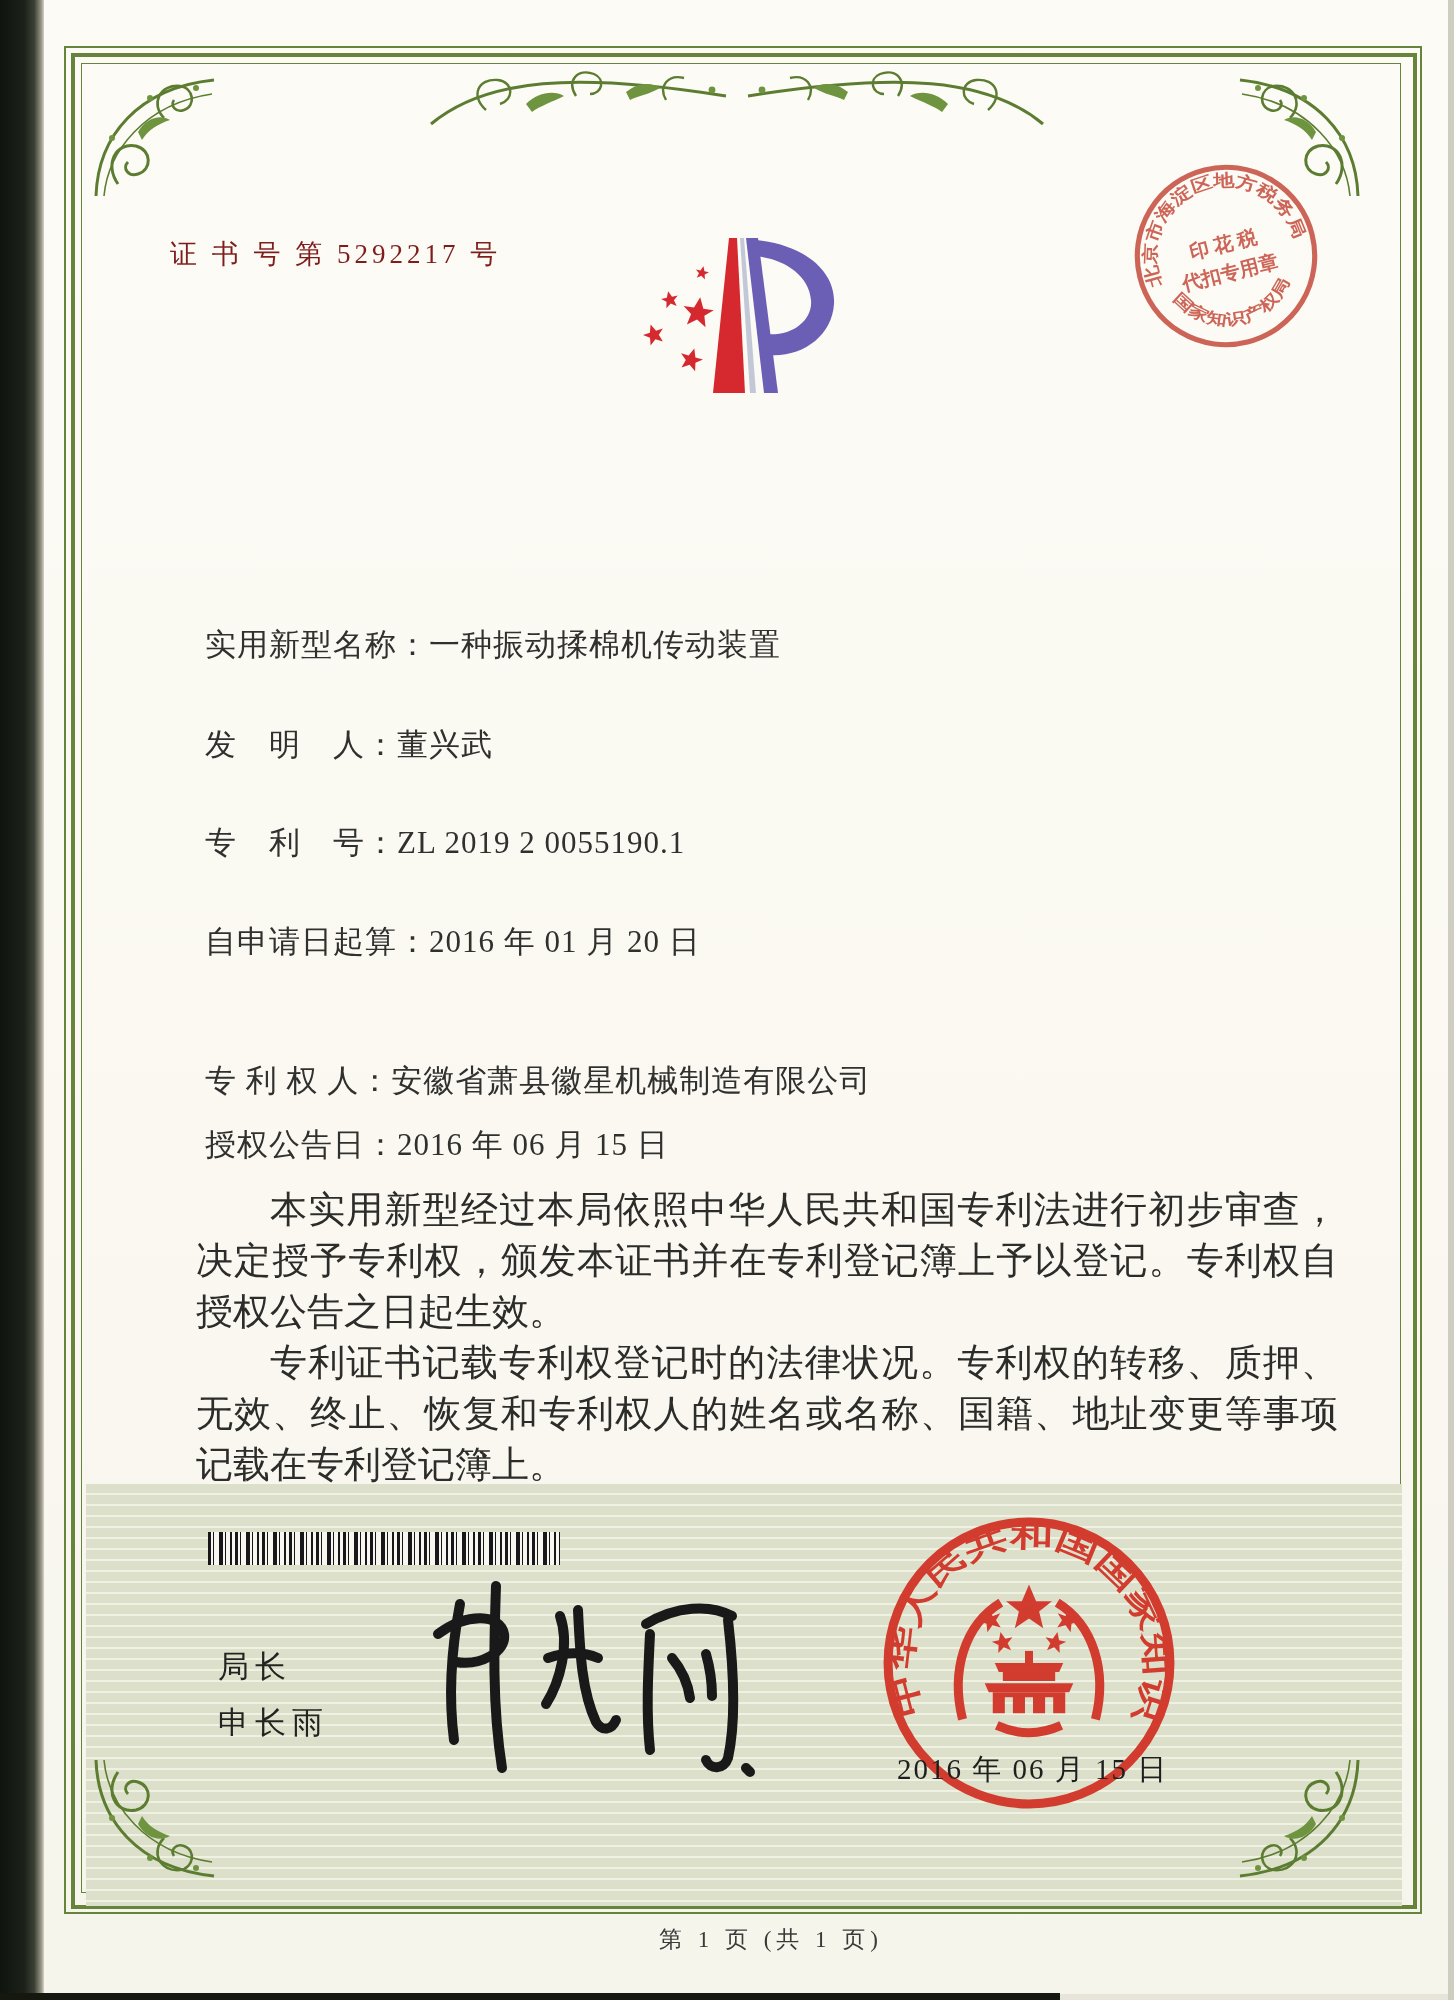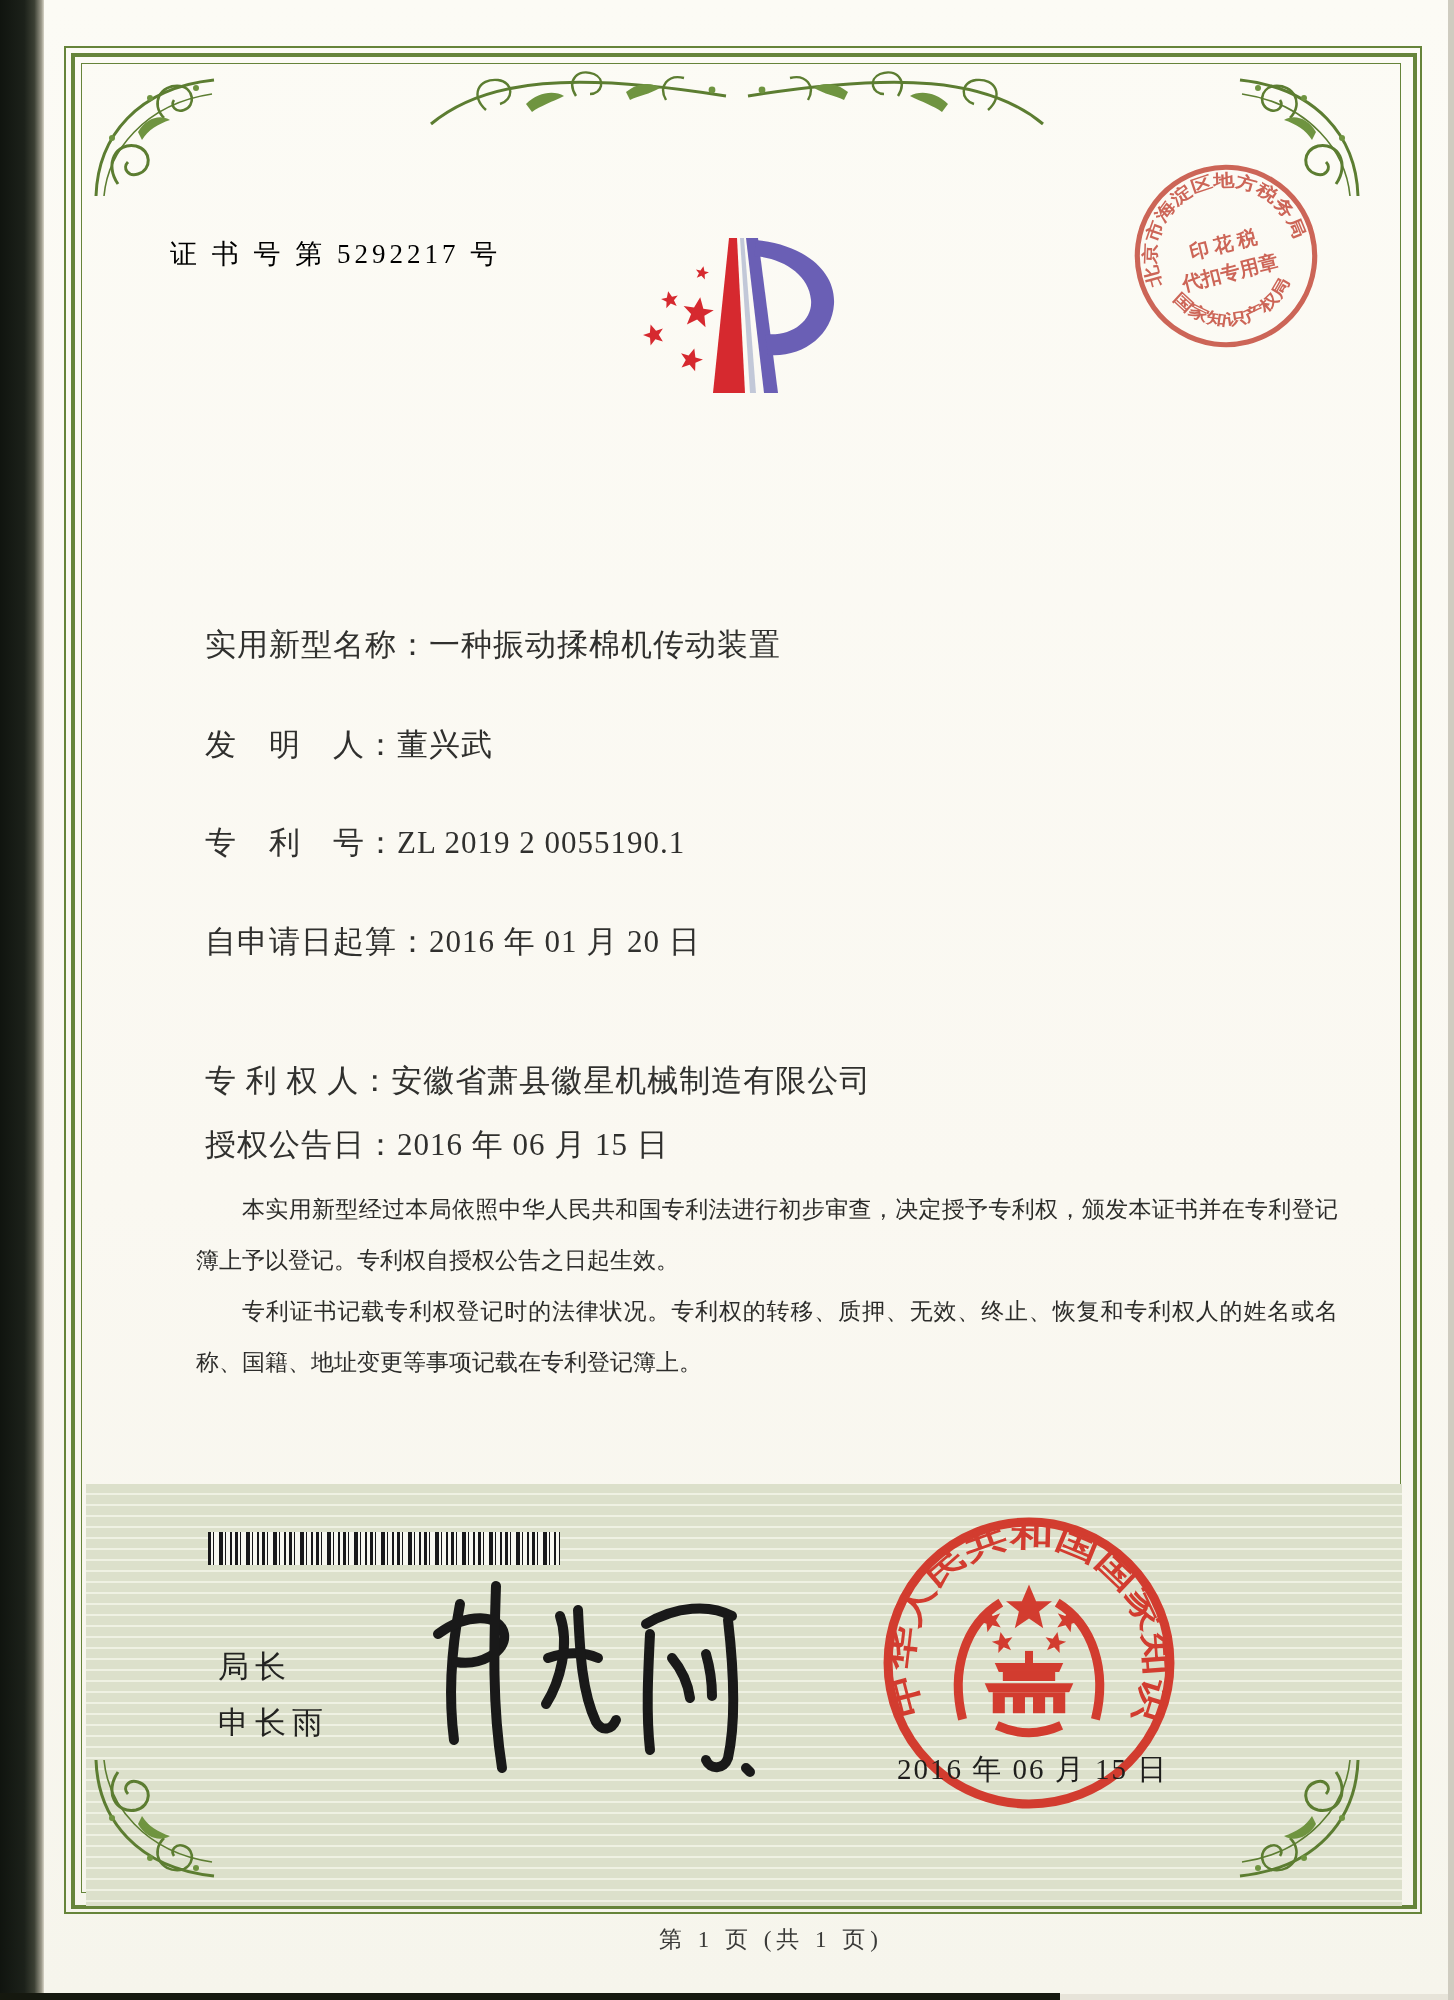--- a/index.html
+++ b/index.html
@@ -19,31 +19,31 @@
 
   .corner{position:absolute;width:130px;height:130px;}
   .c-tl{left:88px;top:70px;}
   .c-tr{left:1236px;top:70px;transform:scaleX(-1);}
   .c-bl{left:88px;top:1756px;transform:scaleY(-1);}
   .c-br{left:1236px;top:1756px;transform:scale(-1,-1);}
   .flourish{position:absolute;width:306px;height:72px;}
   .fl-left{left:426px;top:66px;}
   .fl-right{left:742px;top:66px;transform:scaleX(-1);}
 
-  .cert-no{position:absolute;left:170px;top:236px;font-size:27px;letter-spacing:4px;color:#000000;}
+  .cert-no{position:absolute;left:170px;top:236px;font-size:27px;letter-spacing:4px;color:#7f1d1d;}
 
   .logo{position:absolute;left:628px;top:222px;width:222px;height:178px;}
 
   .title{position:absolute;left:0;top:424px;width:1454px;margin:0;text-align:center;
          font-size:63px;font-weight:600;letter-spacing:12px;color:#262624;}
 
   .field{position:absolute;left:198px;font-size:31px;color:#30302e;letter-spacing:1px;white-space:nowrap;margin-left:7px;}
   .f0{top:624px}.f1{top:724px}.f2{top:822px}.f3{top:921px}.f4{top:1060px}.f5{top:1124px}
 
-  .body-text{position:absolute;left:196px;top:1184px;width:1142px;font-size:23px;
+  .body-text{position:absolute;left:196px;top:1184px;width:1142px;font-size:37px;
              line-height:51px;color:#2c2c2a;text-align:justify;}
   .body-text p{margin:0;text-indent:2em;}
 
   .stripes{position:absolute;left:86px;top:1484px;width:1316px;height:422px;
            background:repeating-linear-gradient(180deg,#dce0cb 0px,#dce0cb 9px,#eff1e3 9px,#eff1e3 11px);}
 
   .barcode{position:absolute;left:208px;top:1532px;width:352px;height:33px;
            background:repeating-linear-gradient(90deg,#18181a 0 3px,#f7f7f0 3px 5px,#18181a 5px 6px,
            #f7f7f0 6px 11px,#18181a 11px 15px,#f7f7f0 15px 17px,#18181a 17px 18px,
            #f7f7f0 18px 22px,#18181a 22px 24px,#f7f7f0 24px 27px);}

